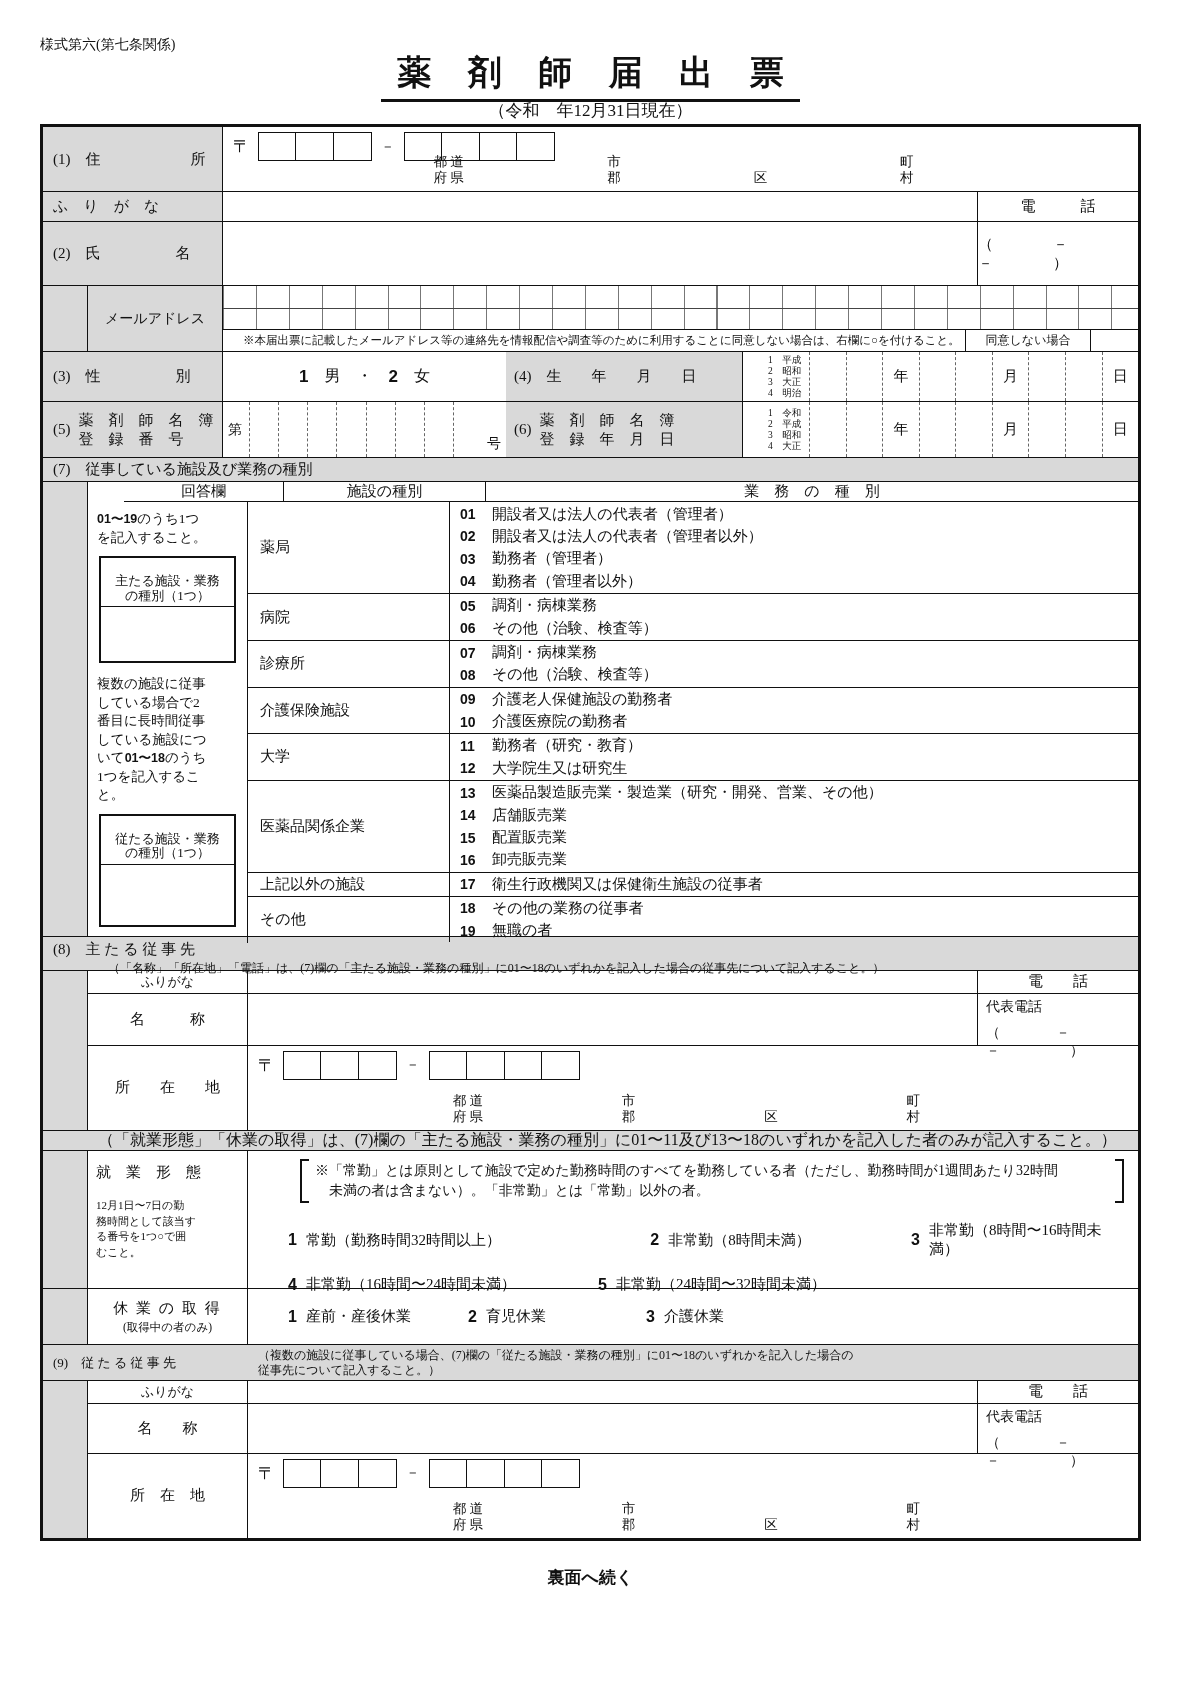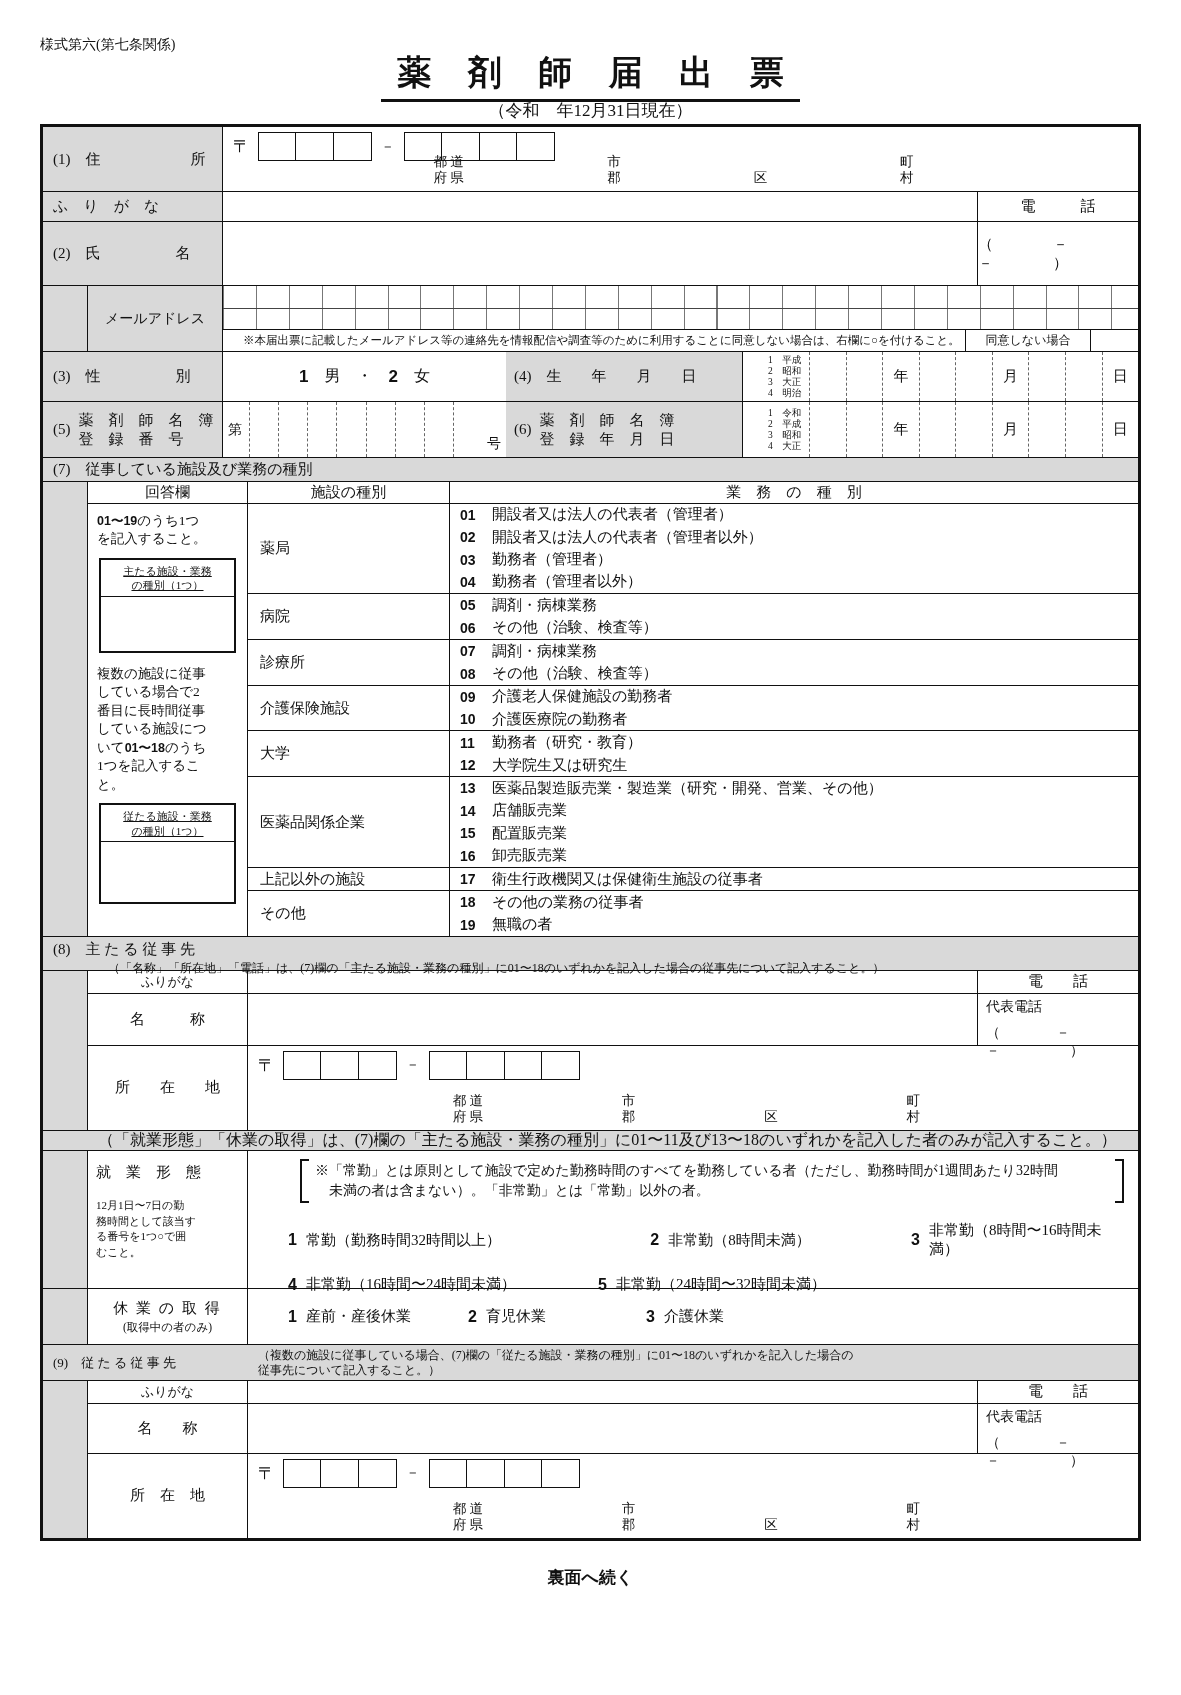--- a/index.html
+++ b/index.html
@@ -71,32 +71,32 @@
   .regcells { flex:1; display:flex; }
   .rcell { flex:1; border-left:1.2px dashed #666; }
   .eracell { width:66px; border-right:0; font-size:9.5px; line-height:11px; white-space:pre-line;
              display:flex; flex-direction:column; justify-content:center; padding-left:25px; }
   .ymd { flex:1; display:flex; }
   .seg { flex:1; border-left:1.2px dashed #666; display:flex; align-items:center; justify-content:center; font-size:15px; }
 
   
   .bandtext { font-size:15px; display:flex; align-items:center; padding-left:10px; }
   .inner7 { flex:1; display:flex; flex-direction:column; }
-  .i7head { height:28px; border-bottom:1.6px solid #111; display:flex; font-size:15px; }
+  .i7head { height:28px; border-bottom:1.6px solid #111; display:flex; font-size:15px;margin-left:36px; }
   .hc1 { width:160px; border-right:1.6px solid #111; }
   .hc2 { width:202px; border-right:1.6px solid #111; }
   .hc3 { flex:1; }
   .i7body { flex:1; display:flex; }
   .anscol { width:160px; border-right:1.6px solid #111; padding:8px 9px 4px; font-size:13.5px;
             display:flex; flex-direction:column; }
   .anstext { white-space:pre-line; line-height:18.5px; }
   .strongnum { font-family:"Liberation Sans","DejaVu Sans",sans-serif; font-weight:bold; font-size:12.5px; }
   .ansbox { border:2px solid #111; margin:9px 2px 12px; background:#fff; }
-  .ansbox-title { font-size:11px; text-align:center; padding:4px 0 3px; border-bottom:1.5px solid #111;
-                  white-space:pre-line; line-height:14.5px;text-decoration:underline; }
+  .ansbox-title { font-size:13px; text-align:center; padding:16px 0 3px; border-bottom:1.5px solid #111;
+                  white-space:pre-line; line-height:14.5px; }
   .ansbox-space1 { height:54px; }
   .ansbox-space2 { height:60px; }
   .groups { flex:1; display:flex; flex-direction:column; }
   .group { display:flex; }
   .group + .group { border-top:1.5px solid #111; }
   .fac { width:202px; border-right:1.6px solid #111; display:flex; align-items:center; padding-left:12px; font-size:15px; }
   .items { flex:1; display:flex; flex-direction:column; justify-content:center; padding-left:10px; }
   .item { height:22.4px; display:flex; align-items:center; font-size:15px; }
   .code { font-family:"Liberation Sans","DejaVu Sans",sans-serif; font-weight:bold; font-size:14px; width:32px; }
 

